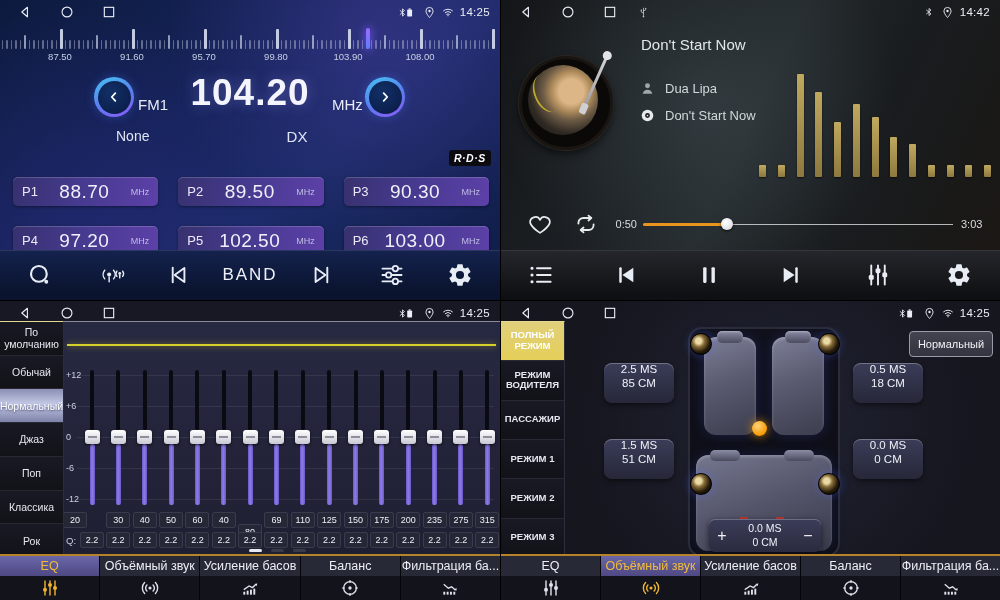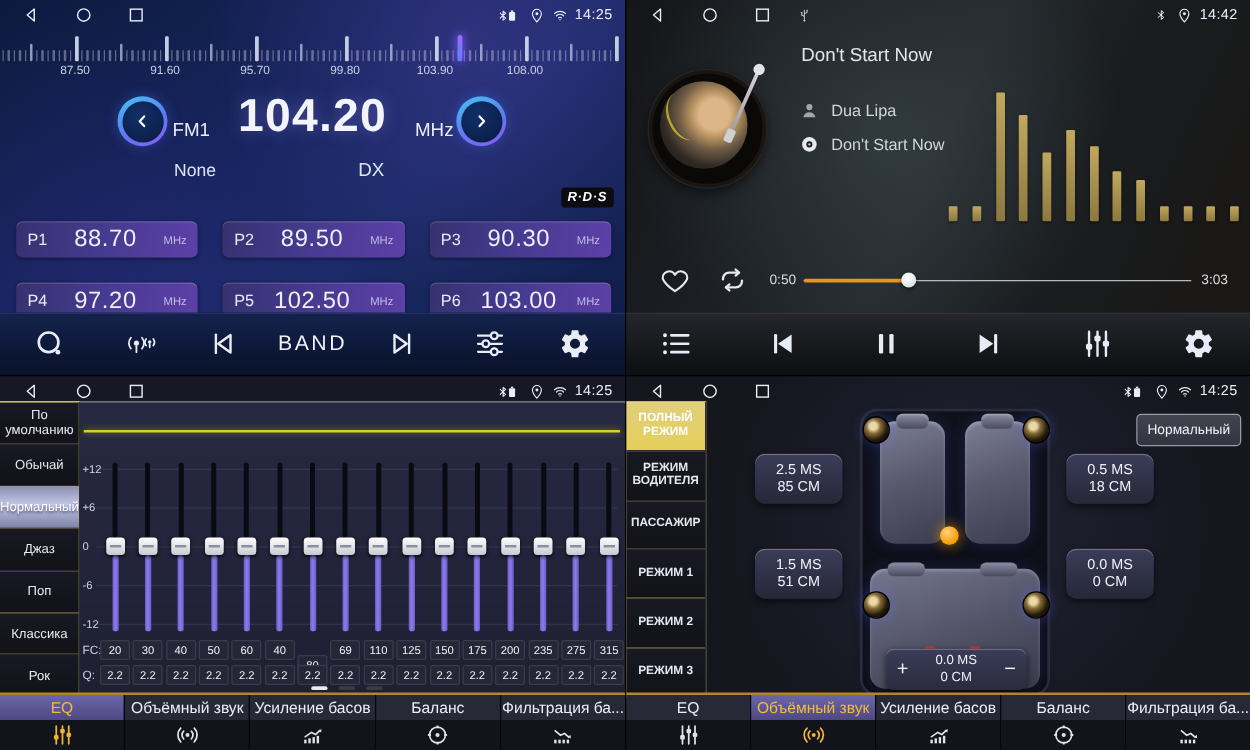--- a/index.html
+++ b/index.html
@@ -38,21 +38,21 @@
   .arrow-btn{position:absolute;width:40px;height:40px;border-radius:50%;
     background:linear-gradient(155deg,#49b7f2 10%,#5b7cf0 55%,#8a5cf6 95%);
     display:flex;align-items:center;justify-content:center;cursor:pointer;box-shadow:0 0 10px rgba(70,120,255,.35);}
   .arrow-btn .inner{width:33px;height:33px;border-radius:50%;background:radial-gradient(circle at 40% 35%,#123066,#0b1f4c 75%);
     display:flex;align-items:center;justify-content:center;}
   .arrow-btn svg{width:16px;height:16px;}
   #radio-band{position:absolute;left:138px;top:96px;font-size:15px;color:#e8ecf8;}
   #radio-freq{position:absolute;left:168px;top:72px;width:164px;text-align:center;font-size:37px;font-weight:600;
     letter-spacing:1px;color:#f4f4fd;text-shadow:0 0 14px rgba(160,160,255,.35);}
   #radio-unit{position:absolute;left:332px;top:96px;font-size:15px;color:#e8ecf8;}
-  #radio-sub-left{position:absolute;left:116px;top:128px;width:80px;text-align:center;font-size:14px;color:#dfe5f4;}
+  #radio-sub-left{position:absolute;left:116px;top:128px;width:80px;text-align:left;font-size:14px;color:#dfe5f4;}
   #radio-sub-right{position:absolute;left:272px;top:128px;width:50px;text-align:center;font-size:15px;color:#dfe5f4;}
   .rds-badge{position:absolute;left:449px;top:150px;background:#0b0b10;color:#fff;font-size:10.5px;font-weight:800;
     font-style:italic;padding:2px 5px;border-radius:3px;letter-spacing:.5px;}
   #radio-presets{position:absolute;left:13px;top:177px;width:476px;display:grid;
     grid-template-columns:repeat(3,1fr);column-gap:13px;row-gap:6px;gap:20px;}
   .preset{height:29px;border-radius:5px;display:flex;align-items:center;padding:0 9px;cursor:pointer;
     background:linear-gradient(100deg,#37316f 0%,#453a8e 45%,#5d40a8 100%);
     box-shadow:inset 0 1px 0 rgba(255,255,255,.18),0 1px 3px rgba(0,0,0,.4);}
   .preset .p-label{font-size:13px;color:#e9e9f8;}
   .preset .p-freq{flex:1;text-align:center;font-size:19px;color:#f0f0fb;letter-spacing:.5px;}
@@ -151,21 +151,21 @@
     background:linear-gradient(180deg,#8b8da6,#4a4b5e);}
   .belt{position:absolute;width:8px;height:4px;border-radius:1px;background:#c23a34;}
   .speaker{position:absolute;width:20px;height:20px;border-radius:50%;border:1px solid #000;
     background:radial-gradient(circle at 38% 35%,#ead9a6 0 16%,#8a6f3a 32%,#241a0a 62%,#000 100%);
     box-shadow:0 0 10px rgba(90,110,255,.35);z-index:5;}
   .ball{position:absolute;left:62px;top:92px;width:15px;height:15px;border-radius:50%;
     background:radial-gradient(circle at 38% 32%,#ffd27a,#f59a00 70%);box-shadow:0 0 10px rgba(245,154,0,.8);z-index:6;}
   .delay-btn{position:absolute;width:70px;height:40px;border-radius:8px;cursor:pointer;
     background:linear-gradient(180deg,#3b3d59 0%,#262738 100%);
     box-shadow:inset 0 1px 0 rgba(255,255,255,.28),0 2px 5px rgba(0,0,0,.5);
-    display:flex;flex-direction:column;align-items:center;justify-content:center;gap:2px;
+    display:flex;flex-direction:column;align-items:center;gap:2px;
     font-size:11.5px;color:#f0f1f8;}
   .adjuster{position:absolute;left:208px;top:218px;width:112px;height:33px;border-radius:6px;z-index:20;
     background:linear-gradient(180deg,#3b3d59,#2a2b3e);box-shadow:inset 0 1px 0 rgba(255,255,255,.25),0 2px 6px rgba(0,0,0,.6);
     display:flex;align-items:center;}
   .adj-btn{width:26px;text-align:center;font-size:16px;color:#f0f1f8;cursor:pointer;line-height:33px;}
   .adj-val{flex:1;text-align:center;font-size:10.5px;color:#f0f1f8;line-height:1.3;}
 </style>
 </head>
 <body>
 
@@ -740,21 +740,21 @@
             <div class="eq-track-bot" style="top: 74px; height: 61px;"></div>
             <div class="eq-handle" style="top: 60px;"></div>
           </div>
           <div class="eq-col" style="left: 416.25px; top: 48px; height: 135px;">
             <div class="eq-track-top" style="top: 0px; height: 60px;"></div>
             <div class="eq-track-bot" style="top: 74px; height: 61px;"></div>
             <div class="eq-handle" style="top: 60px;"></div>
           </div>
         </div>
       <div id="eq-fc-row">
-          <div class="fq-box" style="left: 29px; top: 190px;">20</div>
+          <div class="fq-box" style="left: 12px; top: 190px;">20</div>
           <div class="fq-box" style="left: 55.35px; top: 190px;">30</div>
           <div class="fq-box" style="left: 81.7px; top: 190px;">40</div>
           <div class="fq-box" style="left: 108.05px; top: 190px;">50</div>
           <div class="fq-box" style="left: 134.4px; top: 190px;">60</div>
           <div class="fq-box" style="left: 160.75px; top: 190px;">40</div>
           <div class="fq-box" style="left: 187.1px; top: 190px; margin-top: 12px;">80</div>
           <div class="fq-box" style="left: 213.45px; top: 190px;">69</div>
           <div class="fq-box" style="left: 239.8px; top: 190px;">110</div>
           <div class="fq-box" style="left: 266.15px; top: 190px;">125</div>
           <div class="fq-box" style="left: 292.5px; top: 190px;">150</div>

